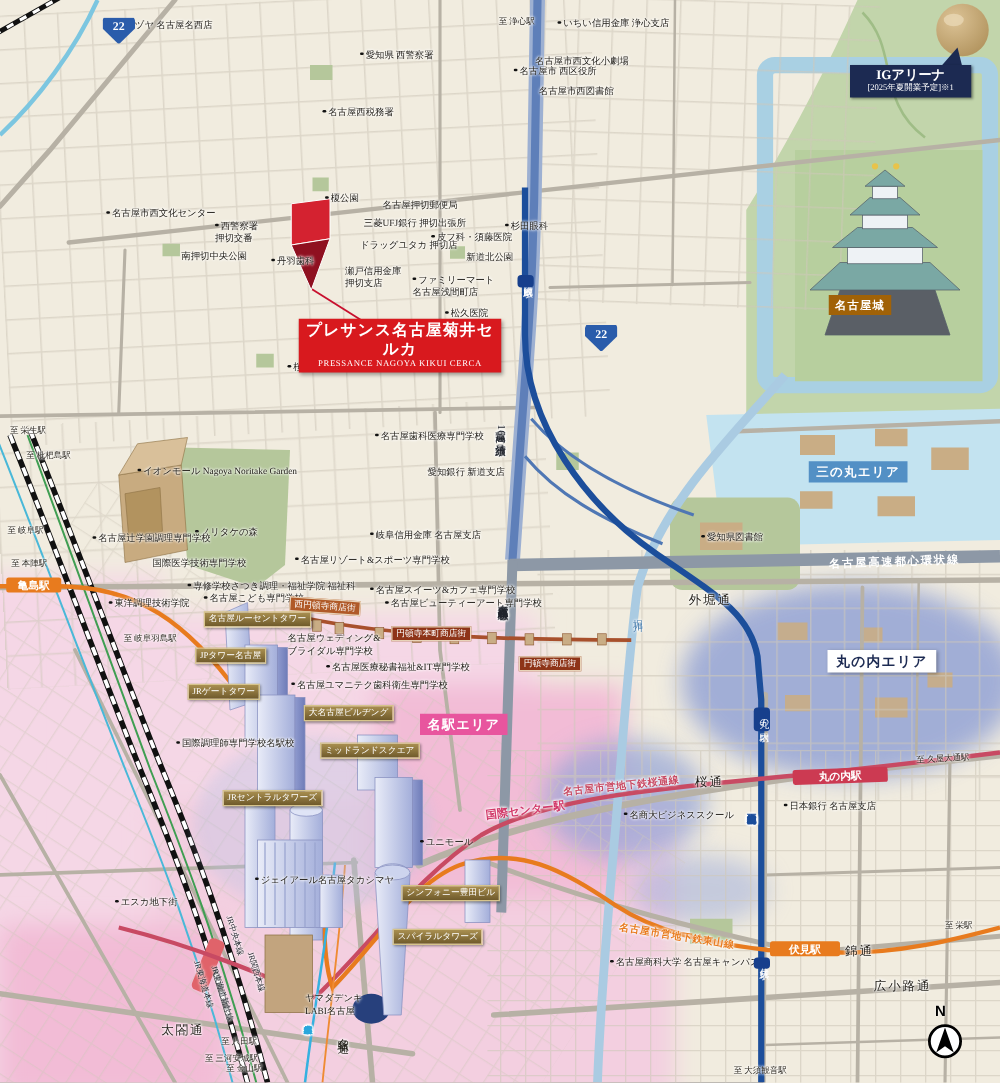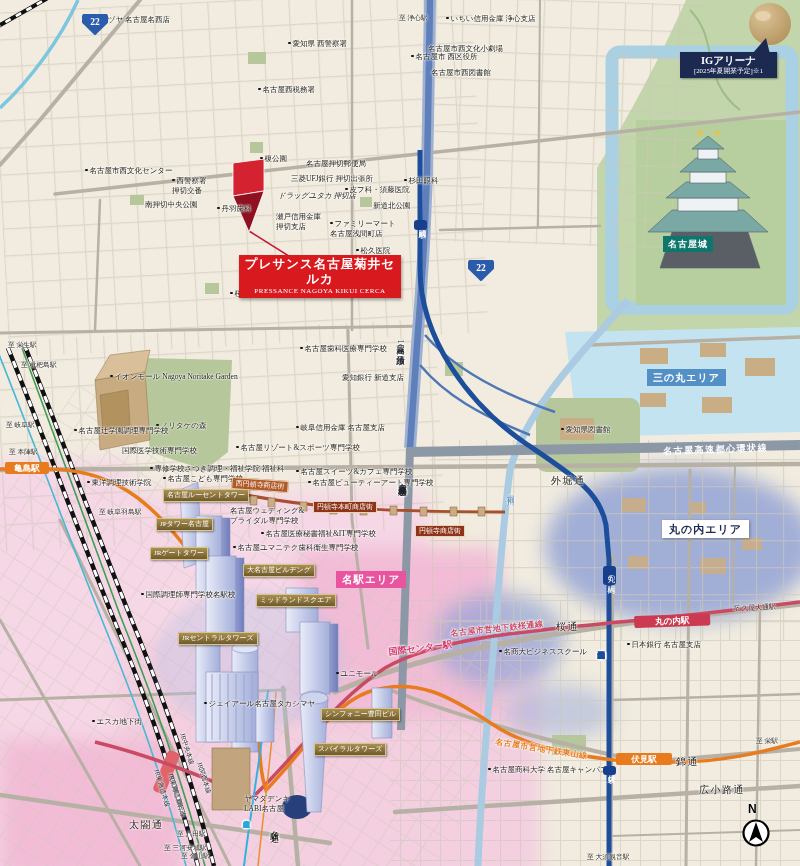--- a/index.html
+++ b/index.html
@@ -40,21 +40,21 @@
   .rail{font-size:6.5px;color:#20242c;}
   .box{position:absolute;transform-origin:0 0;}
   .prop-box{left:239px;top:255px;width:162px;background:#d8191e;color:#fff;text-align:center;
     padding:2px 0 3px;box-shadow:1px 2px 3px rgba(0,0,0,.35);}
   .prop-box .l1{font-size:12.5px;font-weight:bold;letter-spacing:1px;line-height:1.2;}
   .prop-box .l2{font-size:7px;letter-spacing:.5px;line-height:1.2;}
   .ig-box{left:680px;top:52px;width:97px;background:#1c2a52;color:#fff;text-align:center;
     padding:2px 0;box-shadow:1px 1px 2px rgba(0,0,0,.4);}
   .ig-box .l1{font-size:10.5px;font-weight:bold;line-height:1.25;}
   .ig-box .l2{font-size:6.8px;line-height:1.25;}
-  .castle-label{left:663px;top:236px;background:#0f766e;color:#fff;font-size:9px;font-weight:bold;
+  .castle-label{left:663px;top:236px;background:#a16207;color:#fff;font-size:9px;font-weight:bold;
     padding:1.5px 5px;letter-spacing:1px;}
   .area-sannomaru{left:647px;top:369px;background:#5390c5;color:#fff;font-size:10px;
     font-weight:bold;padding:1.5px 6px;letter-spacing:1px;}
   .area-marunouchi{left:662px;top:520px;background:#fff;color:#1c2a52;font-size:11px;
     font-weight:bold;padding:1.5px 7px;letter-spacing:1px;box-shadow:1px 1px 3px rgba(0,0,0,.3);}
   .area-meieki{left:336px;top:571px;background:#e8559e;color:#fff;font-size:10.5px;
     font-weight:bold;padding:1.5px 6px;letter-spacing:1px;}
   .shield{position:absolute;width:26px;height:21px;background:#2a5cab;color:#fff;
     text-align:center;font-size:9.5px;font-weight:bold;line-height:16px;
     clip-path:polygon(4% 0,96% 0,100% 10%,100% 42%,52% 100%,48% 100%,0 42%,0 10%);}
@@ -308,21 +308,21 @@
       <div class="lbl poi" style="left: 431px; top: 48px; margin-top: 20px;">名古屋市西図書館</div>
       <div class="lbl poi dot" style="left: 411px; top: 52px;">名古屋市 西区役所</div>
       <div class="lbl poi dot" style="left: 260px; top: 154px;">榎公園</div>
       <div class="lbl poi dot" style="left: 85px; top: 166px;">名古屋市西文化センター</div>
       <div class="lbl poi dot" style="left: 172px; top: 176px;">西警察署
 押切交番</div>
       <div class="lbl poi" style="left: 145px; top: 200px;">南押切中央公園</div>
       <div class="lbl poi dot" style="left: 217px; top: 204px;">丹羽歯科</div>
       <div class="lbl poi" style="left: 306px; top: 159px;">名古屋押切郵便局</div>
       <div class="lbl poi" style="left: 291px; top: 174px;">三菱UFJ銀行 押切出張所</div>
-      <div class="lbl poi" style="left: 278px; top: 191px; font-style: italic;">ドラッグユタカ 押切店</div>
+      <div class="lbl poi" style="left: 288px; top: 191px;">ドラッグユタカ 押切店</div>
       <div class="lbl poi dot" style="left: 404px; top: 176px;">杉田眼科</div>
       <div class="lbl poi dot" style="left: 345px; top: 185px;">皮フ科・須藤医院</div>
       <div class="lbl poi" style="left: 373px; top: 201px;">新道北公園</div>
       <div class="lbl poi" style="left: 276px; top: 212px;">瀬戸信用金庫
 押切支店</div>
       <div class="lbl poi dot" style="left: 330px; top: 219px;">ファミリーマート
 名古屋浅間町店</div>
       <div class="lbl poi dot" style="left: 356px; top: 246px;">松久医院</div>
       <div class="lbl poi dot" style="left: 230px; top: 289px;">桜木公園</div>
       <div class="lbl poi dot" style="left: 300px; top: 344px;">名古屋歯科医療専門学校</div>

